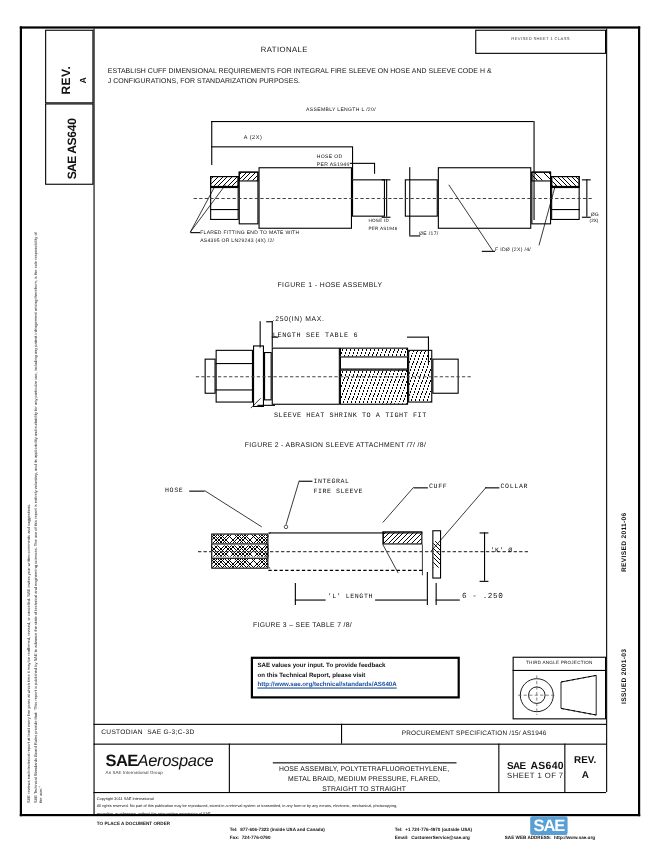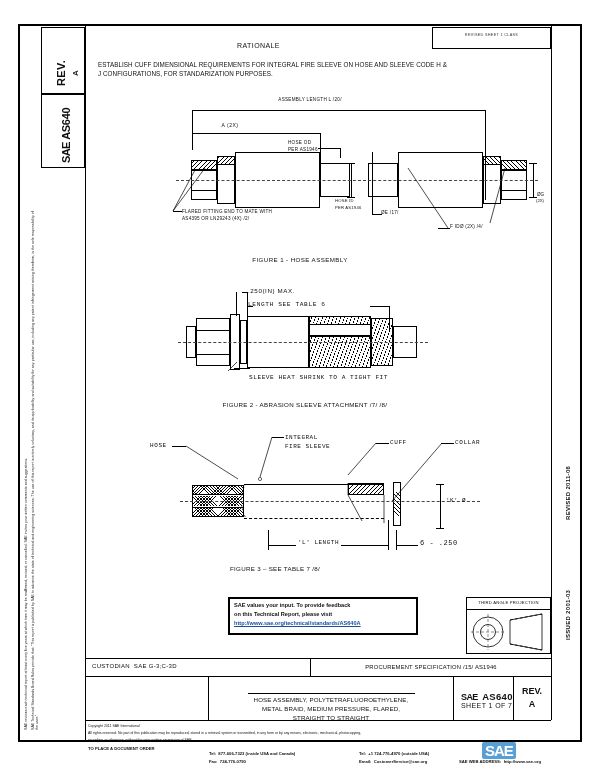--- a/index.html
+++ b/index.html
@@ -308,20 +308,26 @@
   <div class="ln hl" style="left:85px;top:676px;width:466px;"></div>
   <div class="ln hl" style="left:85px;top:720px;width:466px;"></div>
   <div class="ln vl" style="left:310px;top:658px;height:18px;"></div>
   <div class="ln vl" style="left:208px;top:676px;height:44px;"></div>
   <div class="ln vl" style="left:453px;top:676px;height:44px;"></div>
   <div class="ln vl" style="left:513px;top:676px;height:44px;"></div>
 
   <div class="t" style="left:92px;top:663px;font-size:6px;letter-spacing:0.3px;">CUSTODIAN  SAE G-3;C-3D</div>
   <div class="t c" style="left:311px;top:664px;width:240px;font-size:5.8px;letter-spacing:0.2px;">PROCUREMENT SPECIFICATION /15/ AS1946</div>
 
+  <div style="position:absolute;left:96px;top:684px;width:108px;">
+    <div style="font-size:15px;line-height:1;">
+      <span class="saelogo">SAE</span><span style="font-style:italic;font-weight:normal;font-size:15px;letter-spacing:-0.3px;">Aerospace</span>
+    </div>
+    <div style="font-size:4px;margin-top:1px;color:#333;letter-spacing:0.1px;">An SAE International Group</div>
+  </div>
 
   <div class="ln hl" style="left:248px;top:693px;width:167px;"></div>
   <div class="t c tb-sub" style="left:209px;top:696px;width:244px;">HOSE ASSEMBLY, POLYTETRAFLUOROETHYLENE,</div>
   <div class="t c tb-sub" style="left:209px;top:705px;width:244px;">METAL BRAID, MEDIUM PRESSURE, FLARED,</div>
   <div class="t c tb-sub" style="left:209px;top:714px;width:244px;">STRAIGHT TO STRAIGHT</div>
 
   <div style="position:absolute;left:461px;top:686px;">
     <span class="saelogo" style="font-size:9px;">SAE</span>
     <span style="font-size:9.5px;font-weight:bold;letter-spacing:0.3px;">AS640</span>
   </div>

